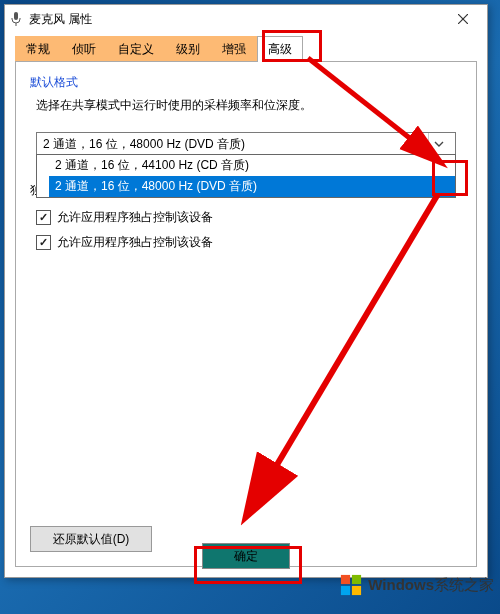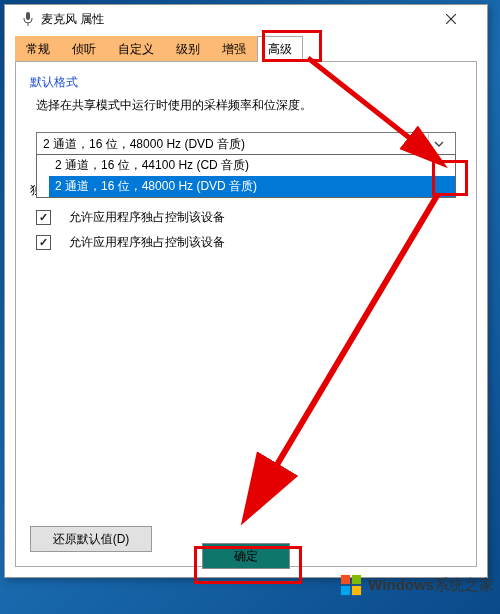--- a/index.html
+++ b/index.html
@@ -1,37 +1,37 @@
 <!DOCTYPE html>
 <html><head>
 <meta charset="utf-8">
 <style>
   html,body{margin:0;padding:0;width:500px;height:614px;overflow:hidden;font-family:"Microsoft YaHei","Segoe UI",sans-serif;font-size:12px;background:#1a5b9e;}
   .wallpaper{position:absolute;inset:0;background:linear-gradient(135deg,#0a4a8a 0%,#1a6bb0 50%,#0a4a8a 100%);}
   .dialog{position:absolute;left:4px;top:4px;width:482px;height:572px;background:#fff;border:1px solid #999;box-shadow:2px 2px 8px rgba(0,0,0,.3);}
-  .titlebar{height:28px;display:flex;align-items:center;padding:0 16px;font-size:12px;}
+  .titlebar{height:28px;display:flex;align-items:center;padding:0 4px;font-size:12px;}
   .titlebar .mic-icon{width:14px;height:14px;margin-right:6px;display:inline-flex;align-items:center;justify-content:center;}
   .titlebar .mic-icon svg{width:10px;height:14px;}
   .titlebar .title{flex:1;}
   .close-btn{width:40px;height:28px;display:flex;align-items:center;justify-content:center;font-size:14px;color:#333;}
   .tabbar{display:flex;padding:0 10px;margin-top:2px;}
   .tab{padding:4px 10px;border:1px solid transparent;border-bottom:none;cursor:default;position:relative;top:1px;background:#fdba74;}
   .tab.active{border-color:#aaa;background:#fff;z-index:2;}
   .tabpage{margin:0 10px 10px 10px;border:1px solid #aaa;height:480px;padding:12px 14px;position:relative;}
   .group-label{color:#1d4ed8;margin-bottom:6px;}
   .group-desc{margin:4px 0 18px 6px;}
   .select-row{position:relative;margin:0 6px;}
   .select-box{border:1px solid #7a7a7a;height:22px;display:flex;align-items:center;padding:0 6px;background:#fff;}
   .select-box .sel-text{flex:1;white-space:nowrap;overflow:hidden;}
   .select-arrow{width:20px;height:22px;display:flex;align-items:center;justify-content:center;border-left:1px solid #ccc;}
   .dropdown{position:absolute;left:0;right:0;top:22px;border:1px solid #666;background:#fff;z-index:5;padding-left:12px;}
   .dropdown .opt{padding:2px 6px;white-space:nowrap;}
   .dropdown .opt.sel{background:#0078d7;color:#fff;}
   .group2-label{margin:26px 0 10px 0;}
-  .chk-row{display:flex;align-items:center;margin:8px 0 8px 6px;gap:18px;}
+  .chk-row{display:flex;align-items:center;margin:8px 0 8px 6px;gap:6px;}
   .chk{display:inline-flex;width:13px;height:13px;border:1px solid #555;align-items:center;justify-content:center;font-size:11px;line-height:1;}
   .chk::after{content:"✓";color:#222;font-weight:bold;}
   .restore-btn{position:absolute;left:14px;bottom:14px;width:120px;height:24px;border:1px solid #999;background:#e1e1e1;display:flex;align-items:center;justify-content:center;}
   .buttons{position:absolute;left:0;right:0;bottom:8px;display:flex;justify-content:center;gap:14px;}
   .btn{width:86px;height:24px;border:1px solid #888;background:#0f766e;display:flex;align-items:center;justify-content:center;}
   
   .hl{position:absolute;border:3px solid #e40000;pointer-events:none;z-index:20;}
   .hl-tab{left:262px;top:30px;width:54px;height:26px;}
   .hl-arrow{left:432px;top:160px;width:30px;height:30px;}
   .hl-ok{left:194px;top:546px;width:102px;height:32px;}

